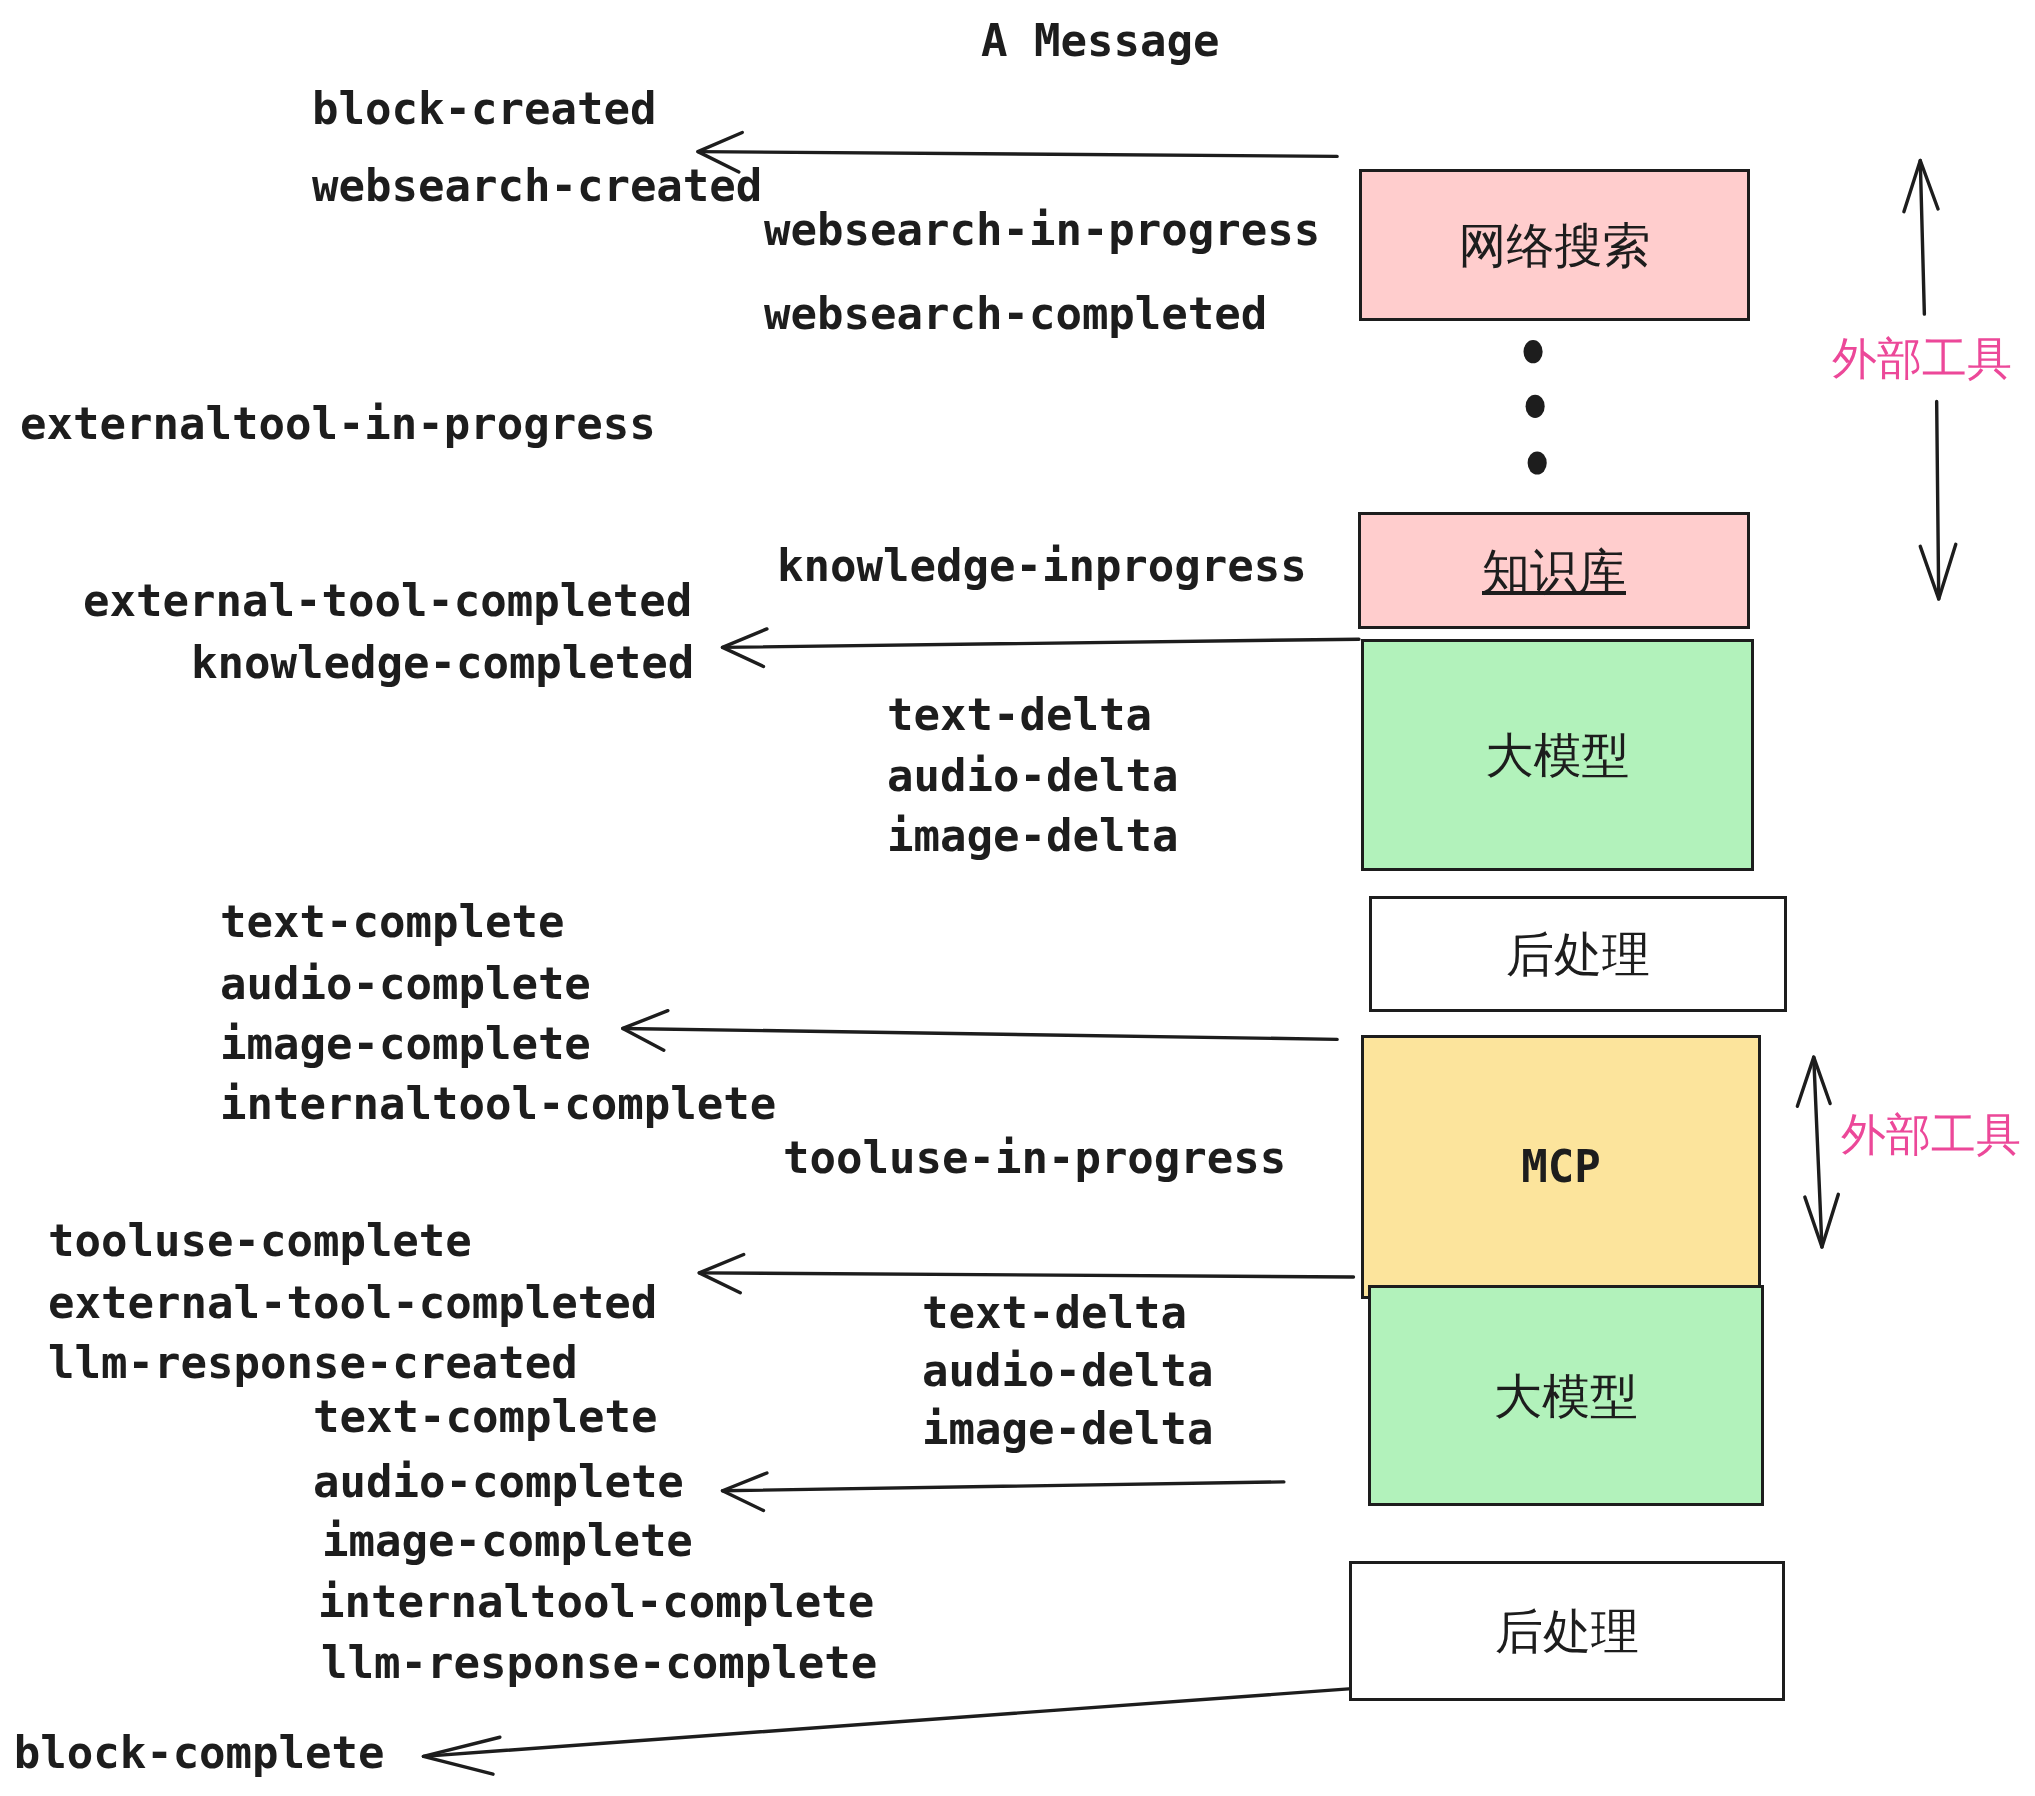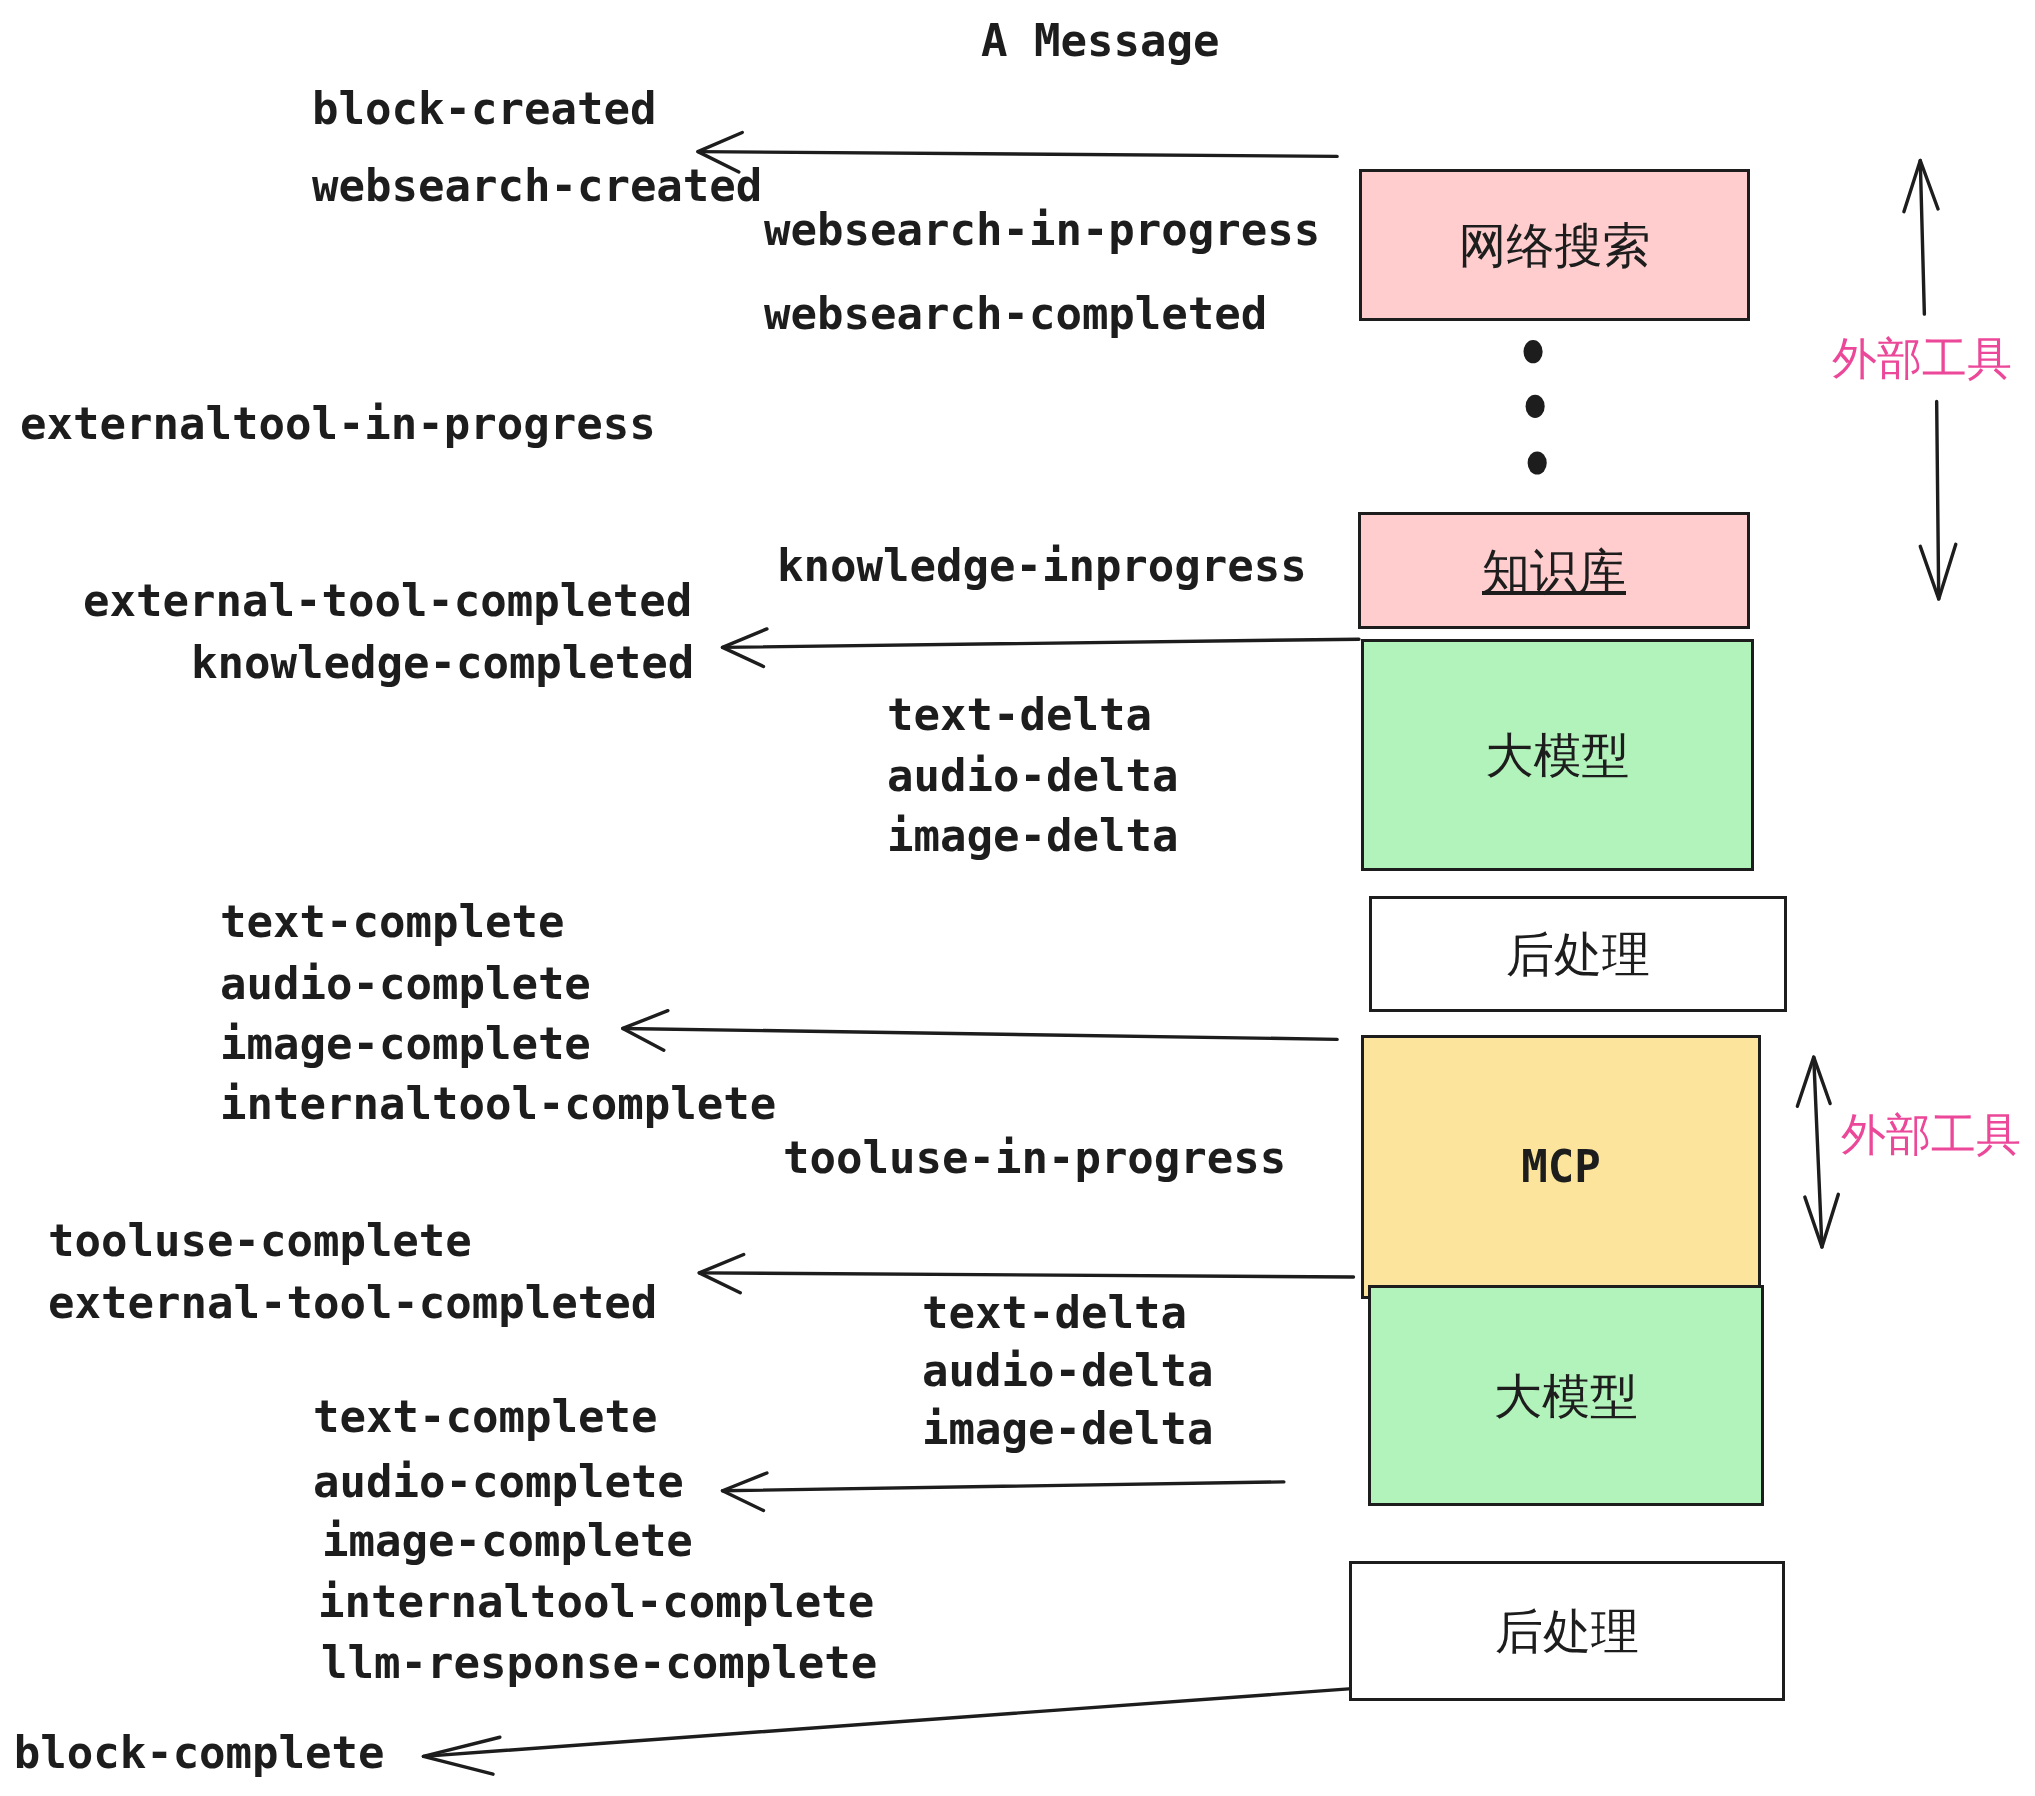--- a/index.html
+++ b/index.html
@@ -125,20 +125,21 @@
   <div class="ev" style="left:887px;top:693px">text-delta</div>
   <div class="ev" style="left:887px;top:754px">audio-delta</div>
   <div class="ev" style="left:887px;top:814px">image-delta</div>
   <div class="ev" style="left:220px;top:900px">text-complete</div>
   <div class="ev" style="left:220px;top:962px">audio-complete</div>
   <div class="ev" style="left:220px;top:1022px">image-complete</div>
   <div class="ev" style="left:220px;top:1082px">internaltool-complete</div>
   <div class="ev" style="left:783px;top:1136px">tooluse-in-progress</div>
   <div class="ev" style="left:48px;top:1219px">tooluse-complete</div>
   <div class="ev" style="left:48px;top:1281px">external-tool-completed</div>
+  <div class="ev" style="left:48px;top:1341px">llm-response-created</div>
   <div class="ev" style="left:922px;top:1291px">text-delta</div>
   <div class="ev" style="left:922px;top:1349px">audio-delta</div>
   <div class="ev" style="left:922px;top:1407px">image-delta</div>
   <div class="ev" style="left:313px;top:1395px">text-complete</div>
   <div class="ev" style="left:313px;top:1460px">audio-complete</div>
   <div class="ev" style="left:322px;top:1519px">image-complete</div>
   <div class="ev" style="left:318px;top:1580px">internaltool-complete</div>
   <div class="ev" style="left:321px;top:1641px">llm-response-complete</div>
   <div class="ev" style="left:13.7px;top:1731px">block-complete</div>
 

